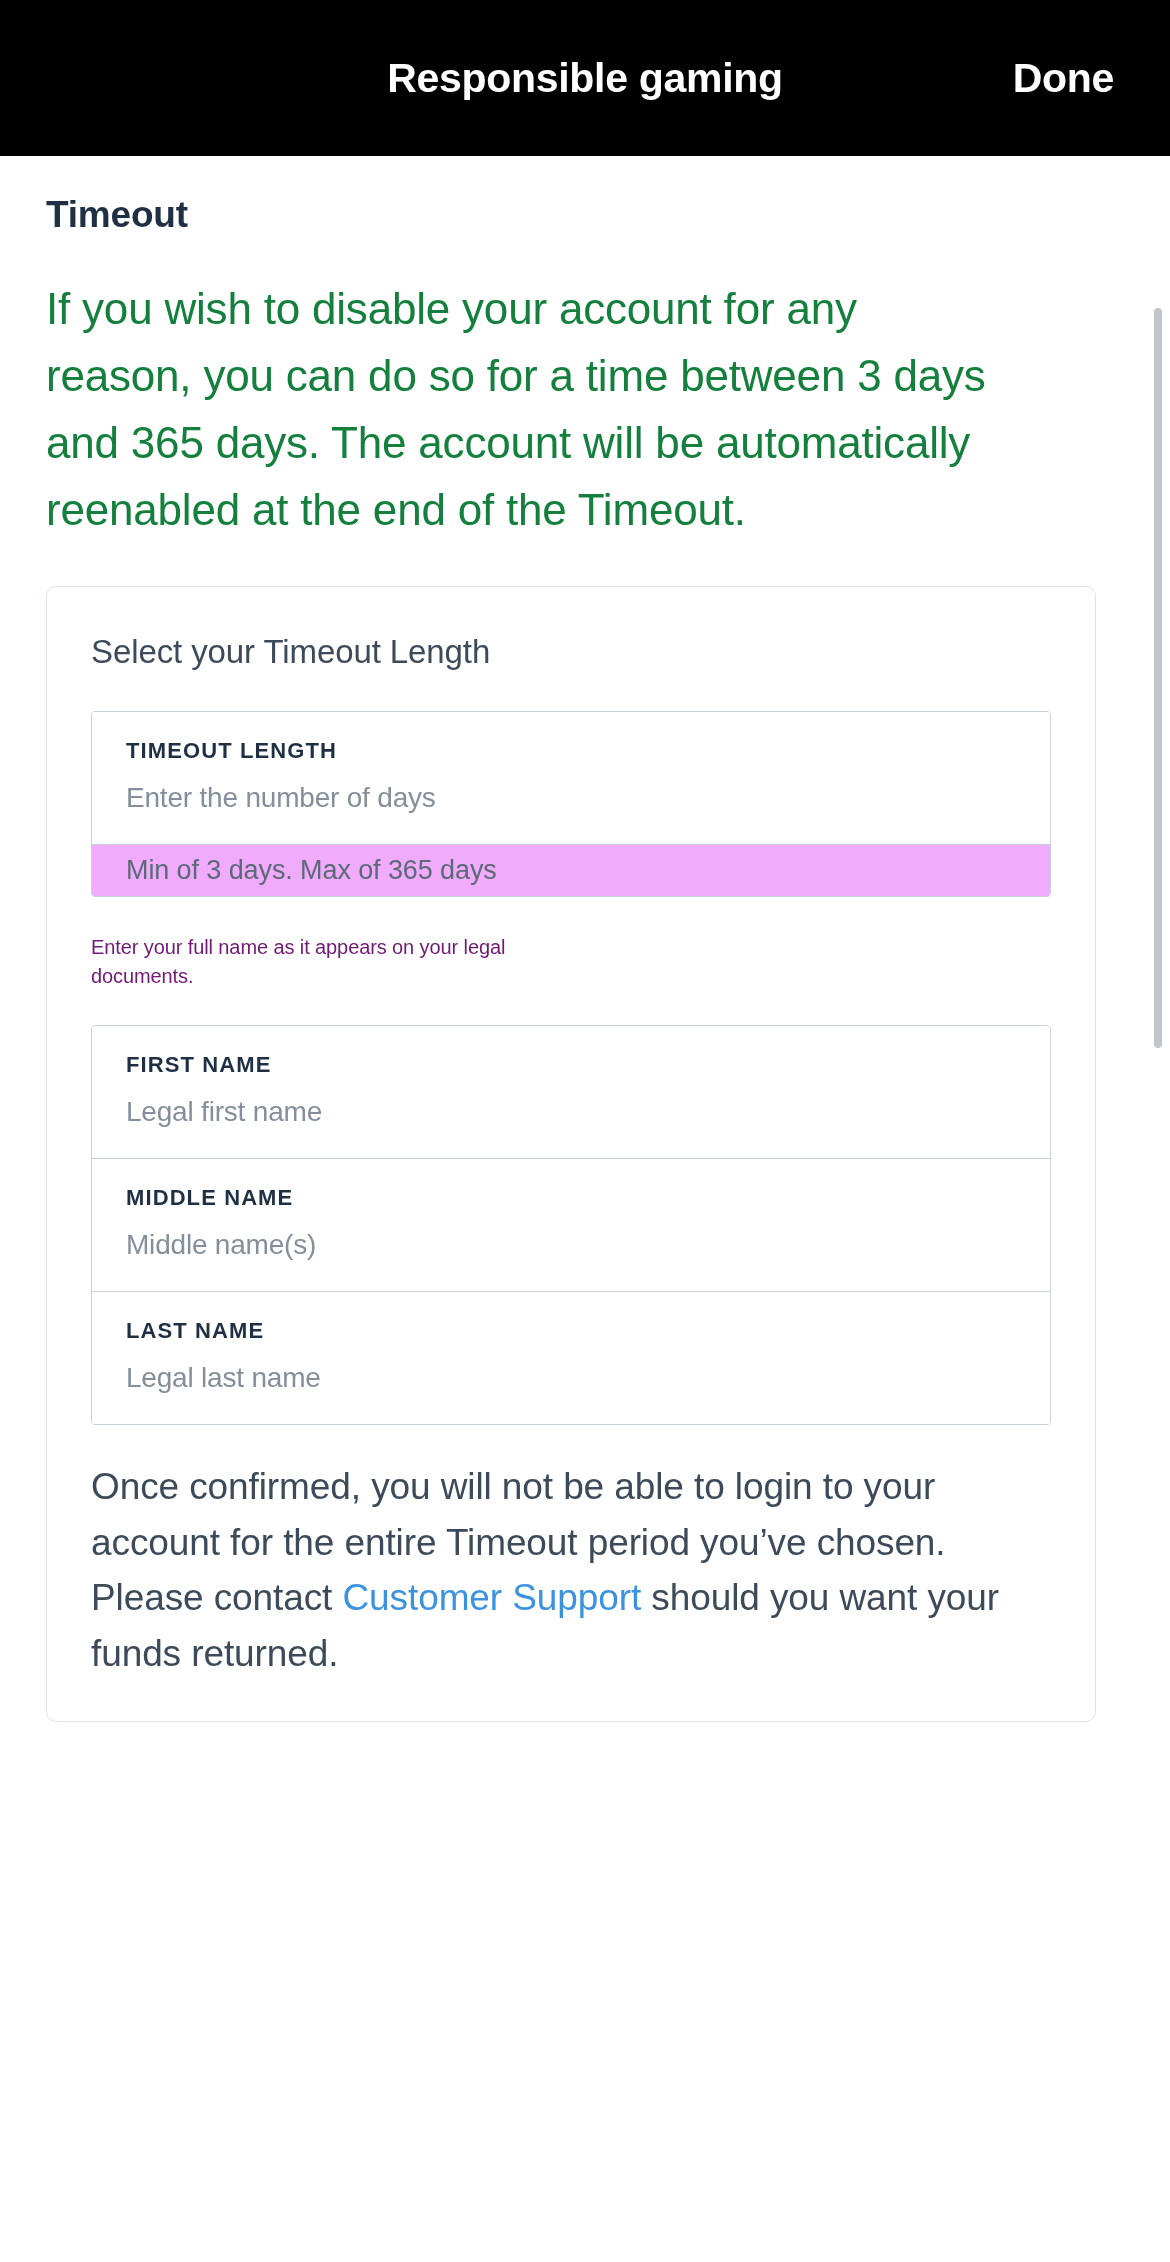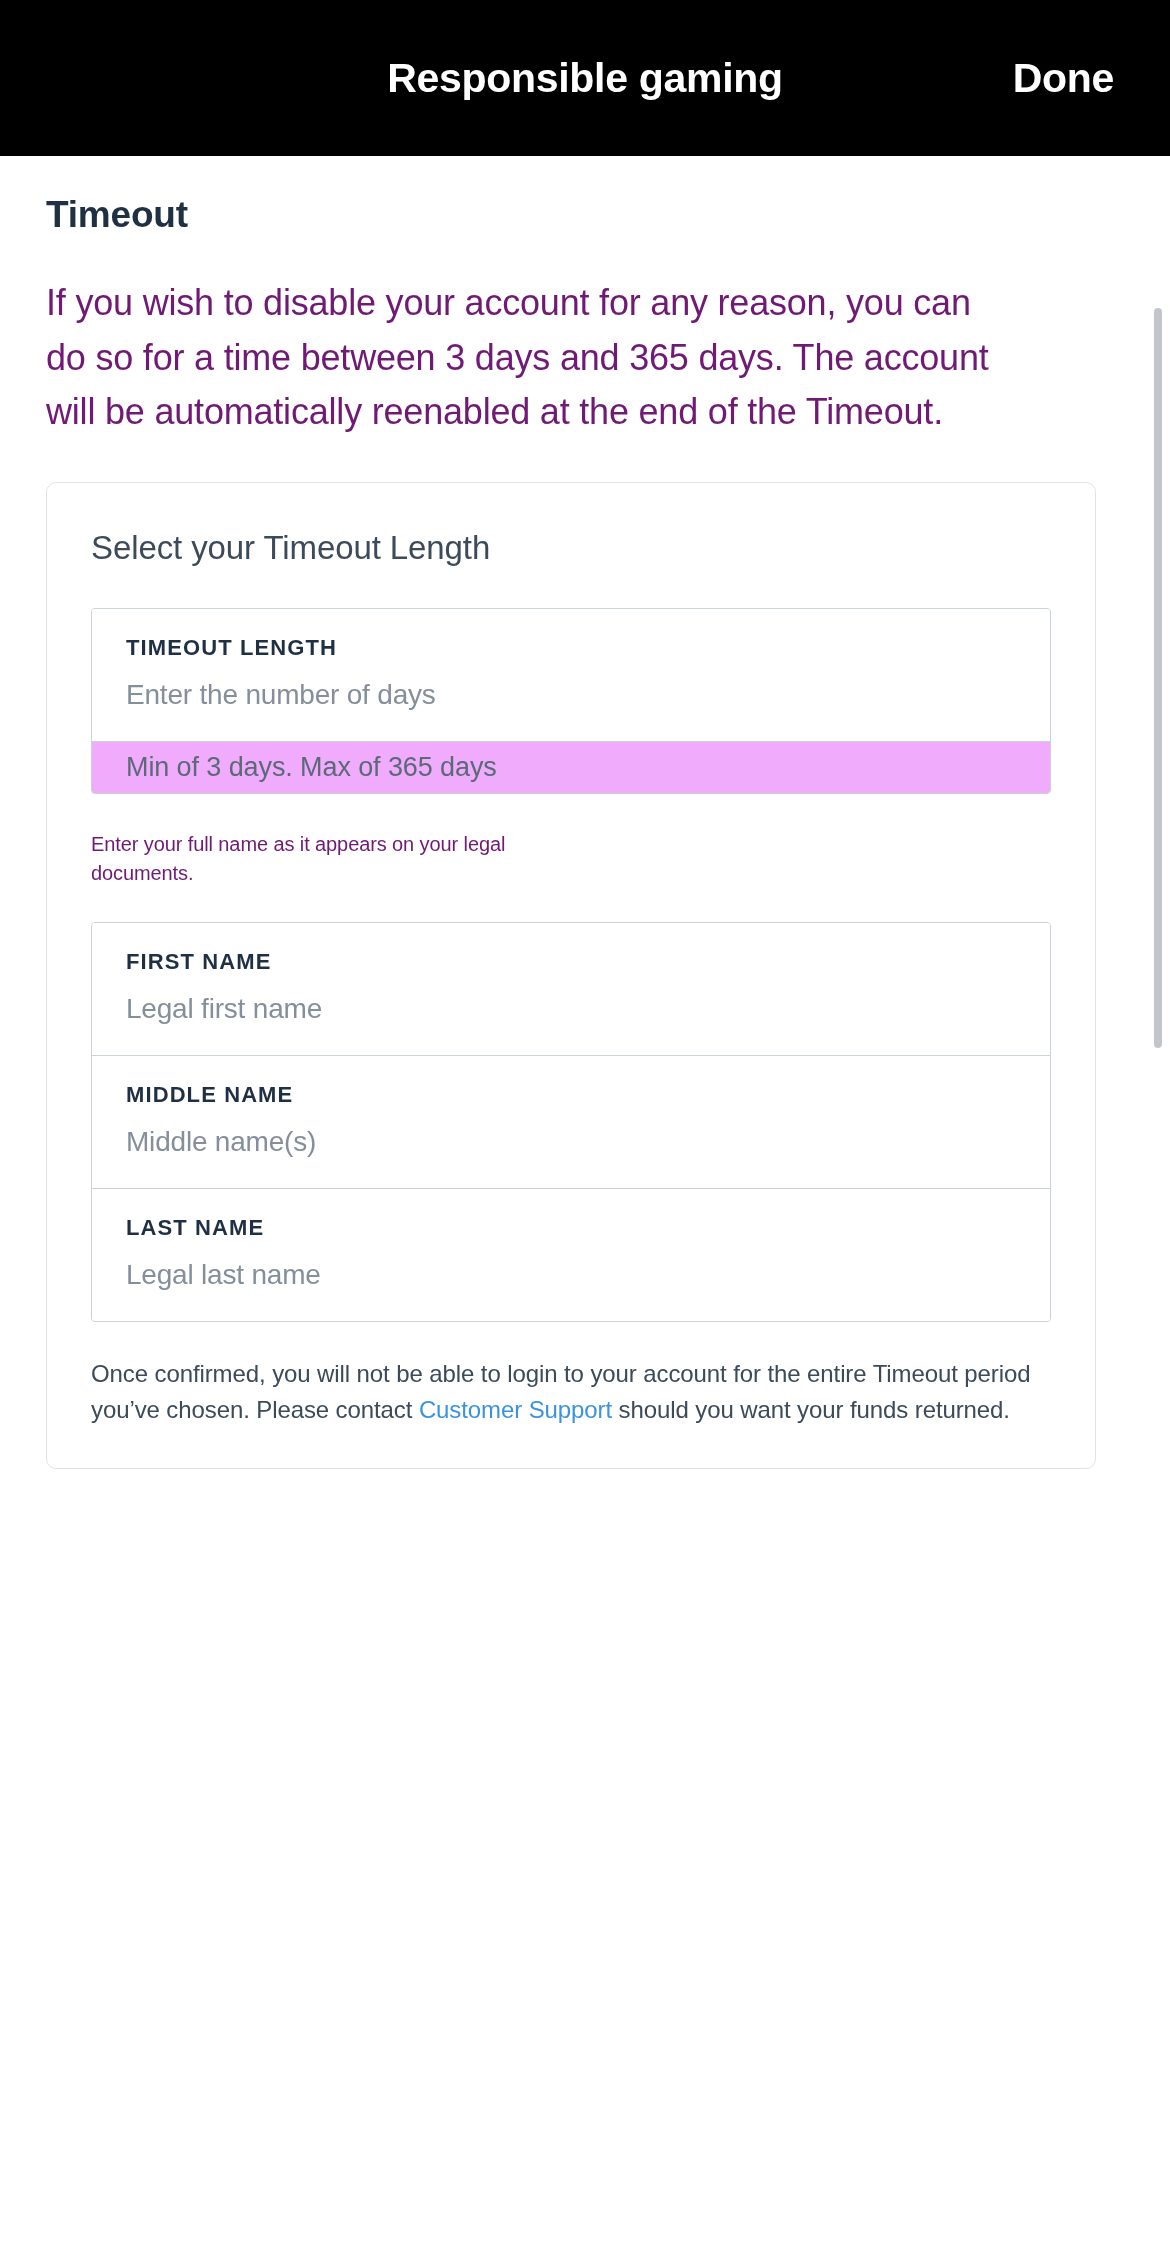--- a/index.html
+++ b/index.html
@@ -55,22 +55,22 @@
   .page-title {
     color: #1f3044;
     font-size: 37px;
     font-weight: bold;
     margin-top: 38px;
     margin-bottom: 12px;
     letter-spacing: -0.2px;
   }
 
   .intro {
-    color: #701a75;
-    font-size: 36px;
+    color: #15803d;
+    font-size: 44px;
     line-height: 1.52;
     margin-top: 40px;
     margin-bottom: 0;
     max-width: 960px;
     letter-spacing: -0.2px;
   }
 
   
   .card {
     margin-top: 42px;
@@ -148,21 +148,21 @@
     color: #701a75;
     font-size: 20px;
     line-height: 1.45;
     margin: 36px 0 34px 0;
     max-width: 430px;
     letter-spacing: -0.1px;
   }
 
   .footnote {
     color: #3c4a5a;
-    font-size: 24px;
+    font-size: 37px;
     line-height: 1.5;
     margin: 34px 0 0 0;
     letter-spacing: -0.1px;
   }
   .footnote a {
     color: #3b93e0;
     text-decoration: none;
     cursor: pointer;
   }
 

